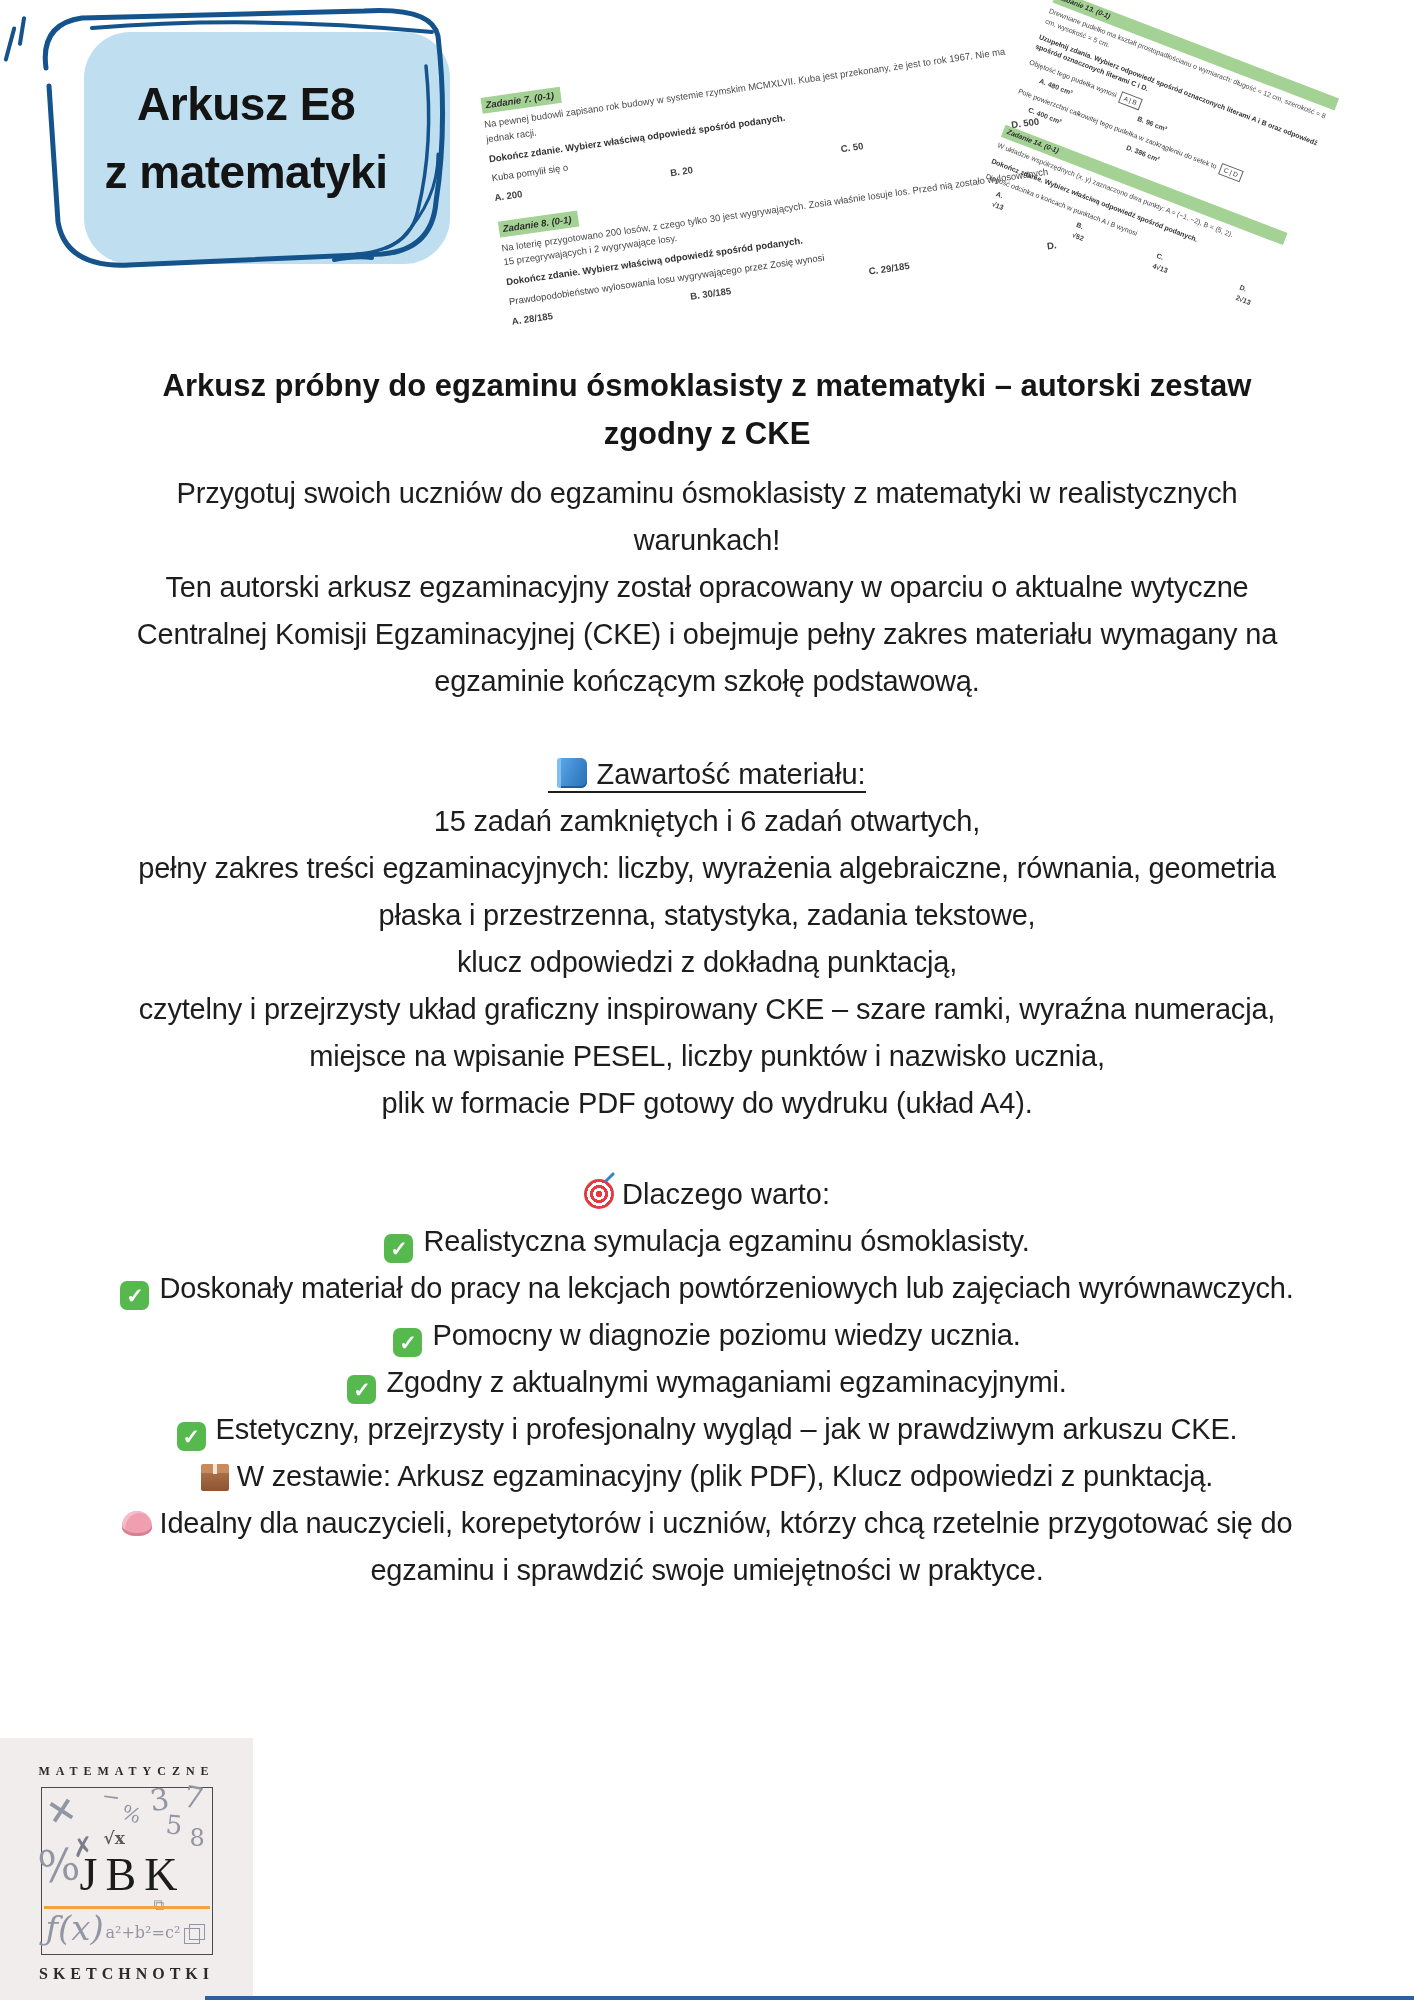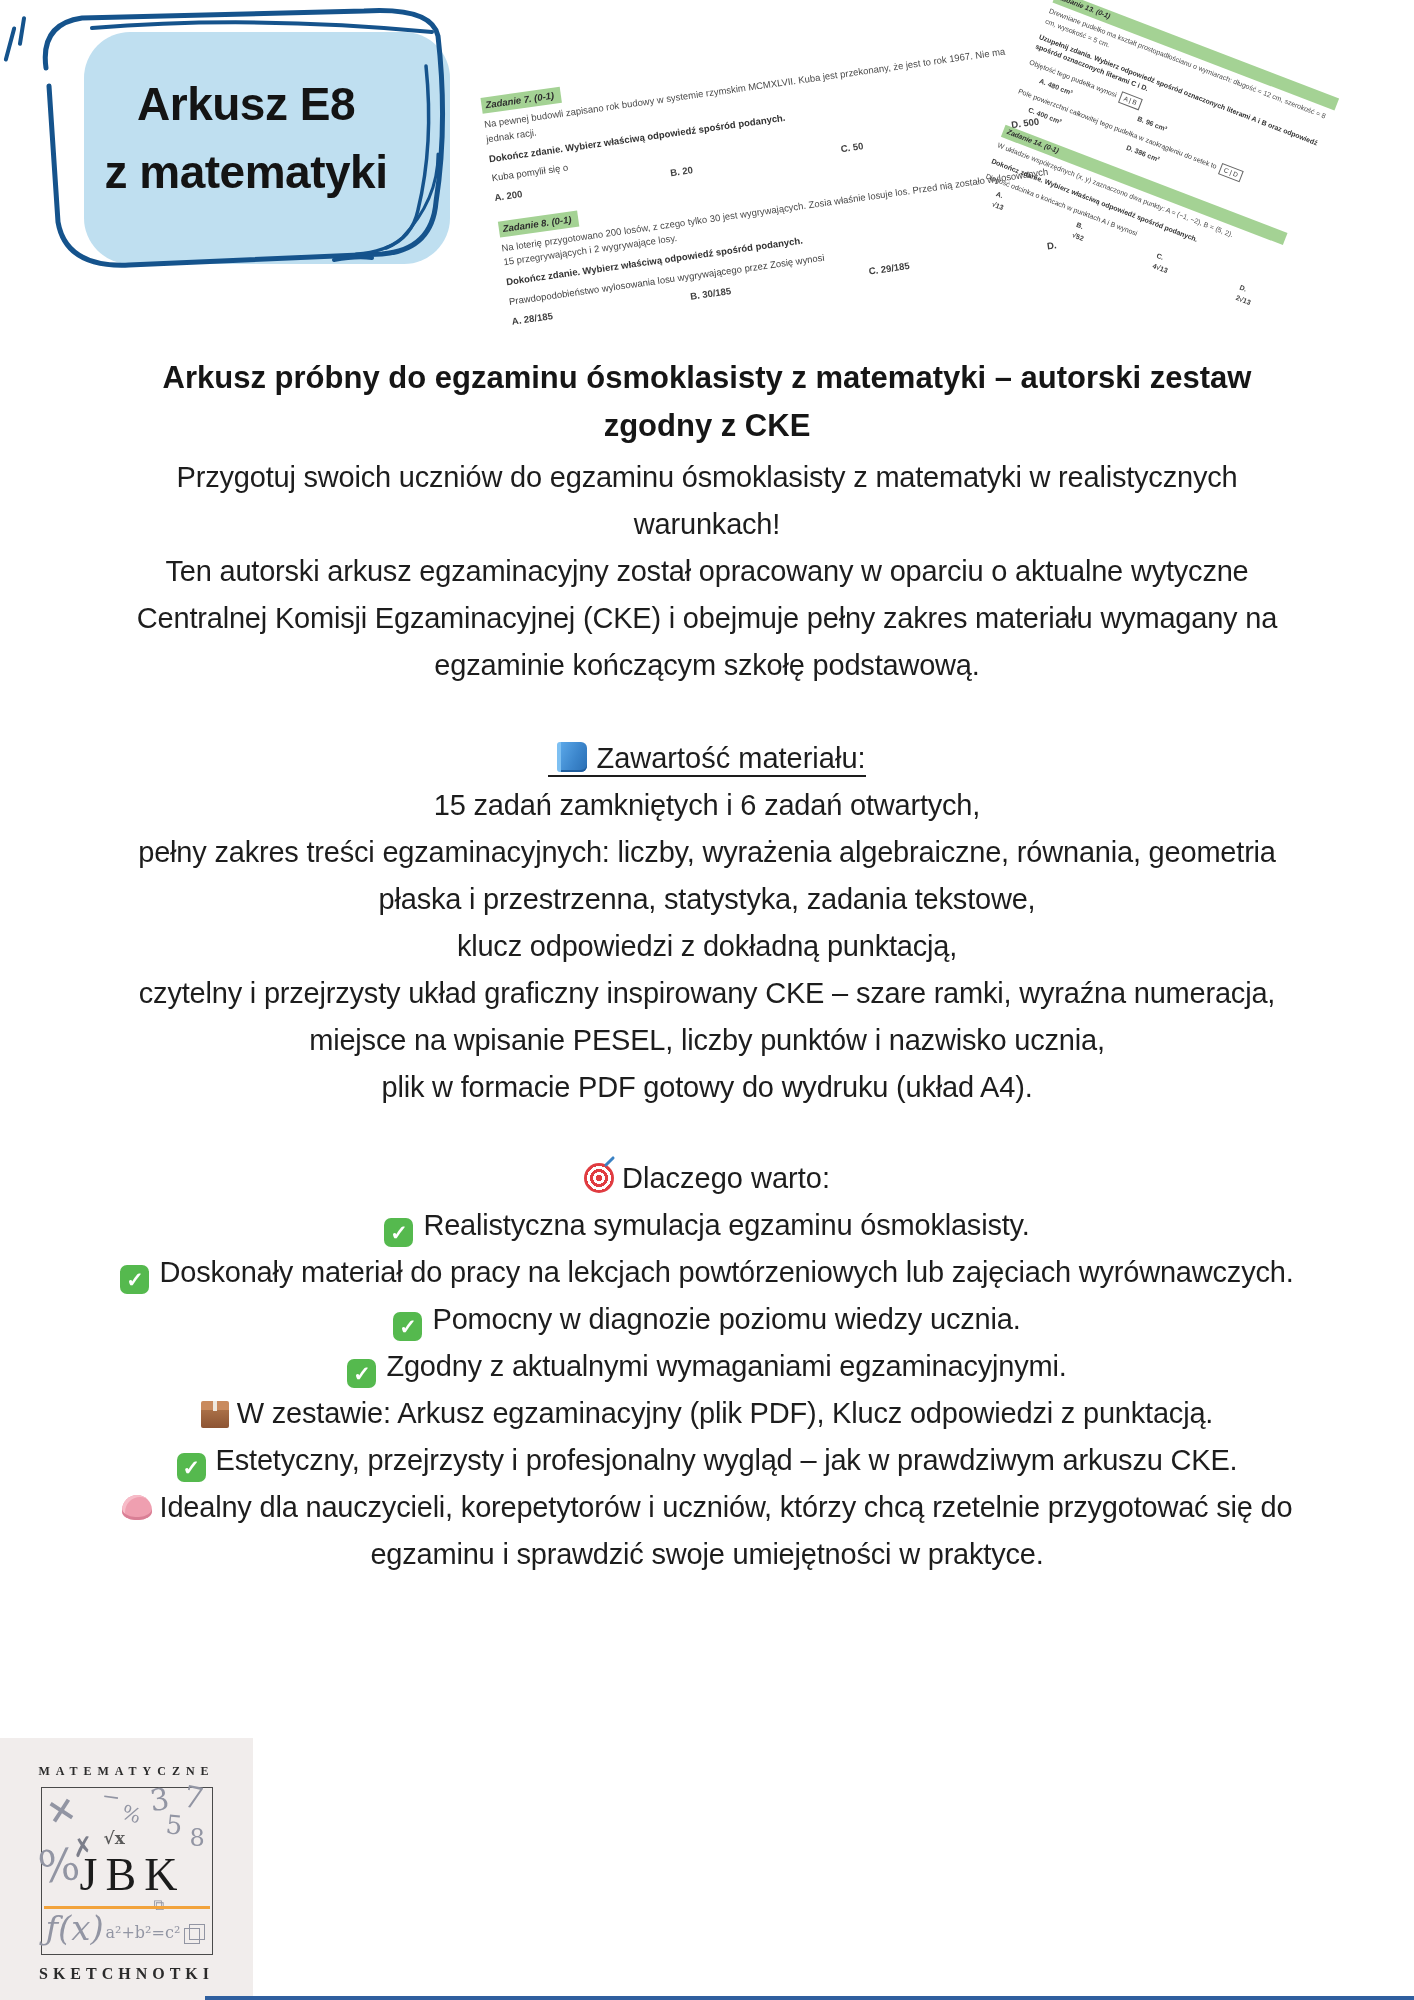--- a/index.html
+++ b/index.html
@@ -25,21 +25,21 @@
   .task-body{color:#4a4a4a;}
   .task-instr{font-weight:700;color:#333;margin-top:6px;}
   .task-lead{margin-top:5px;}
   .ans-row{display:flex;justify-content:space-between;margin-top:6px;padding-right:6px;}
   .ans-row b{font-weight:700;}
   .sheet-right .ans-row{justify-content:flex-start;gap:70px;padding-left:16px;margin-top:3px;}
   .abox{display:inline-block;border:1px solid #666;padding:0 3px;margin-left:4px;font-size:6.5px;}
 
   
   .content{position:absolute;left:50%;transform:translateX(-50%);top:350px;width:1240px;text-align:center;}
-  .heading{font-size:31px;font-weight:700;line-height:48px;max-width:1120px;margin:4px auto;color:#161616;}
+  .heading{font-size:31px;font-weight:700;line-height:48px;max-width:1120px;margin:12px auto;color:#161616;}
   .para{font-size:29px;line-height:47px;max-width:1150px;margin:0 auto;letter-spacing:-0.2px;}
   .section-title{font-size:29px;line-height:47px;margin-top:46px;}
   .underline-wrap{border-bottom:2px solid #1d1d1d;padding-bottom:1px;padding-left:9px;}
   .why-title{font-size:29px;line-height:47px;margin-top:44px;}
   .item-line{font-size:29px;line-height:47px;max-width:1160px;margin:0 auto;letter-spacing:-0.2px;}
   .bullet{font-size:29px;line-height:47px;max-width:1200px;margin:0 auto;letter-spacing:-0.2px;}
   .line-package{max-width:1120px;}
 
   
   .emoji{display:inline-block;vertical-align:-5px;}
@@ -199,25 +199,25 @@
     </div>
     <div class="bullet">
       <span class="emoji check-icon">✓</span><span>Doskonały materiał do pracy na lekcjach powtórzeniowych lub zajęciach wyrównawczych.</span>
     </div>
     <div class="bullet">
       <span class="emoji check-icon">✓</span><span>Pomocny w diagnozie poziomu wiedzy ucznia.</span>
     </div>
     <div class="bullet">
       <span class="emoji check-icon">✓</span><span>Zgodny z aktualnymi wymaganiami egzaminacyjnymi.</span>
     </div>
+    <div class="bullet">
+      <span class="emoji check-icon">✓</span><span>Estetyczny, przejrzysty i profesjonalny wygląd – jak w prawdziwym arkuszu CKE.</span>
+    </div>
     <div class="bullet line-package">
       <span class="emoji package-icon"></span><span>W zestawie: Arkusz egzaminacyjny (plik PDF), Klucz odpowiedzi z punktacją.</span>
-    </div>
-    <div class="bullet">
-      <span class="emoji check-icon">✓</span><span>Estetyczny, przejrzysty i profesjonalny wygląd – jak w prawdziwym arkuszu CKE.</span>
     </div>
     <div class="bullet">
       <span class="emoji brain-icon"></span><span>Idealny dla nauczycieli, korepetytorów i uczniów, którzy chcą rzetelnie przygotować się do egzaminu i sprawdzić swoje umiejętności w praktyce.</span>
     </div>
   </div>
 
   <div class="logo-block">
     <div class="logo-top">MATEMATYCZNE</div>
     <div class="logo-frame">
       <span class="doodle d0">×</span>

